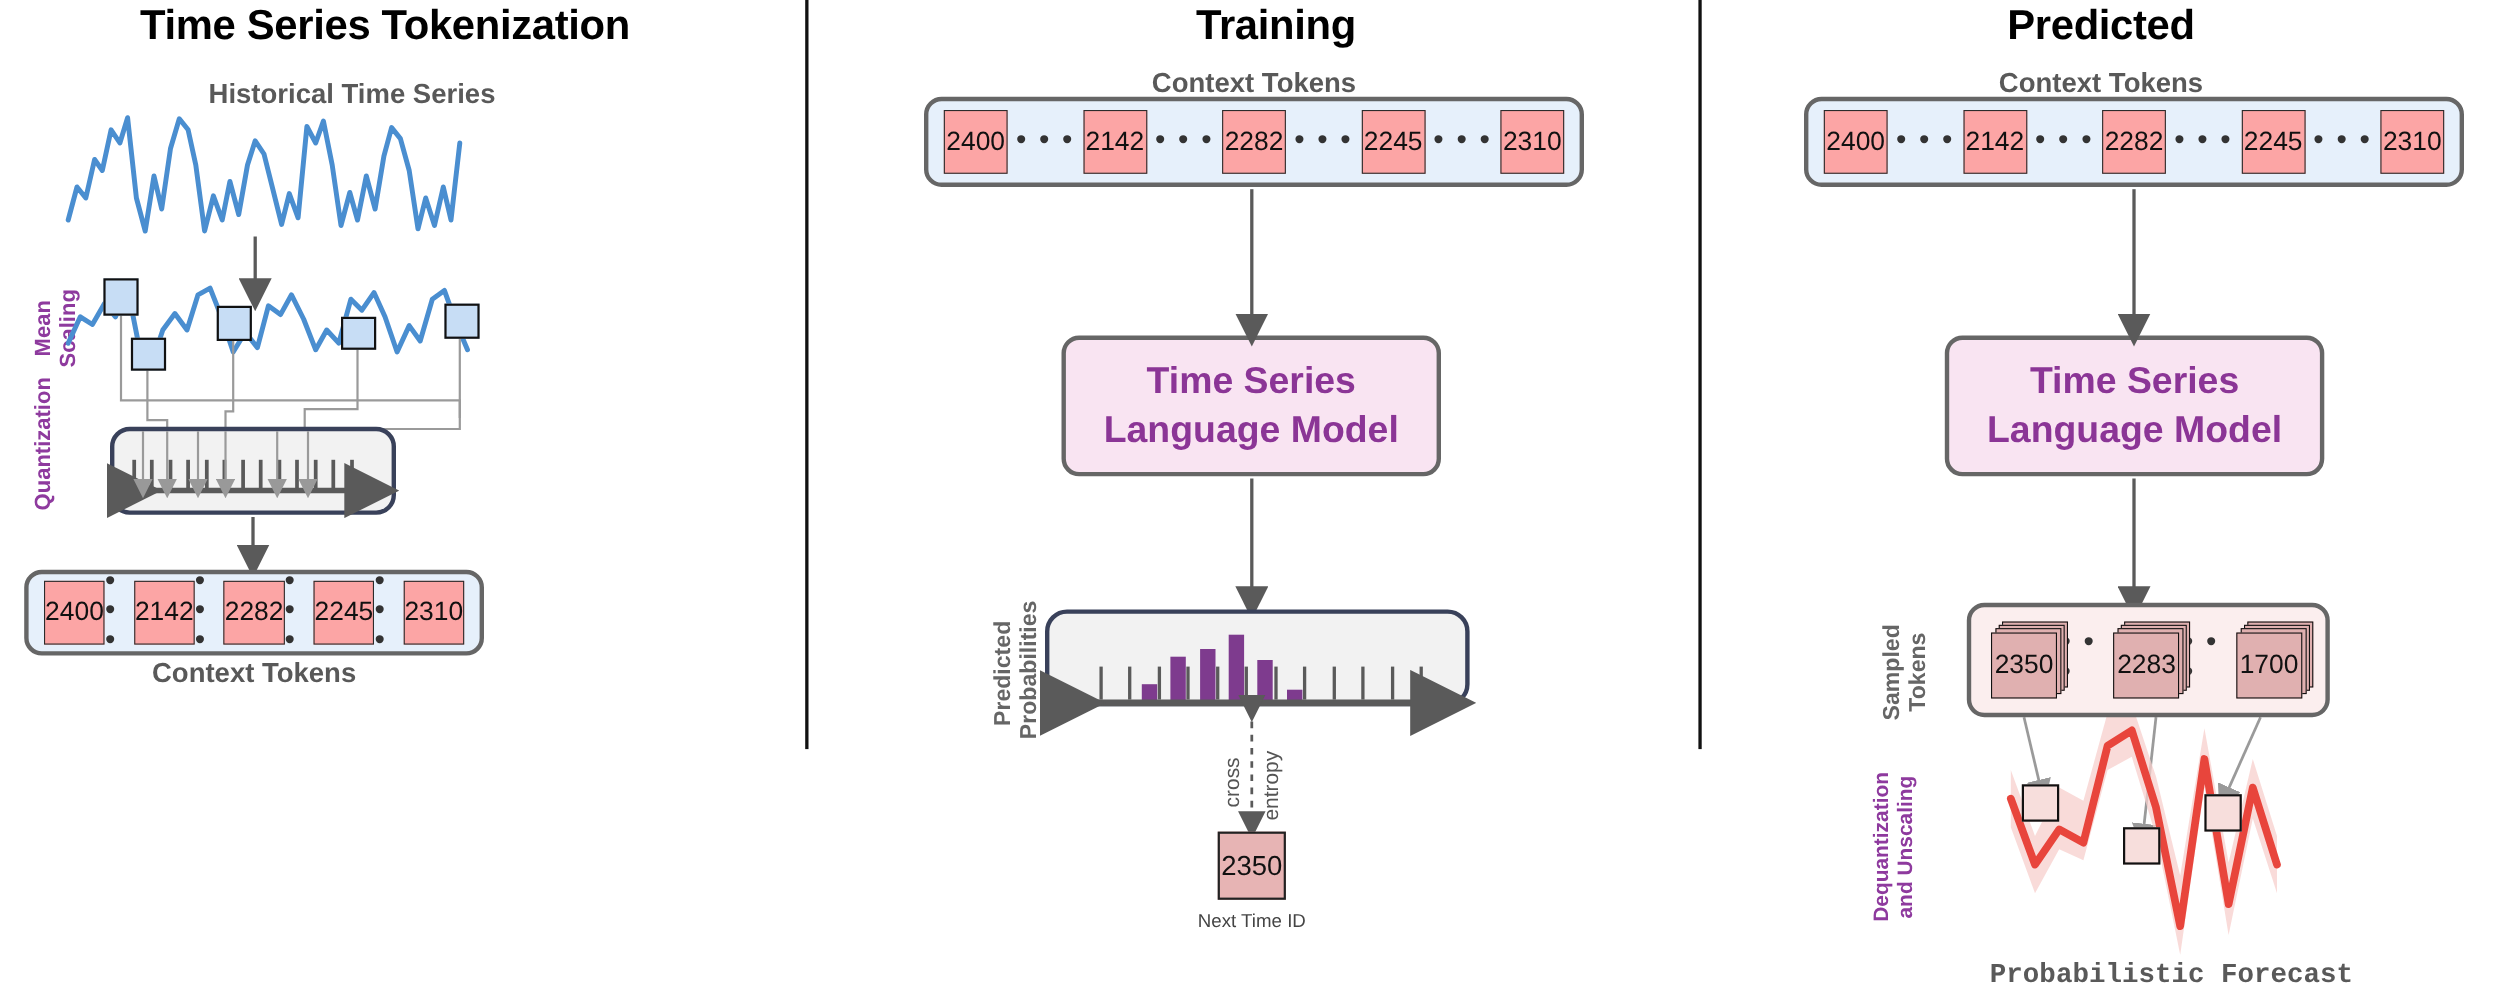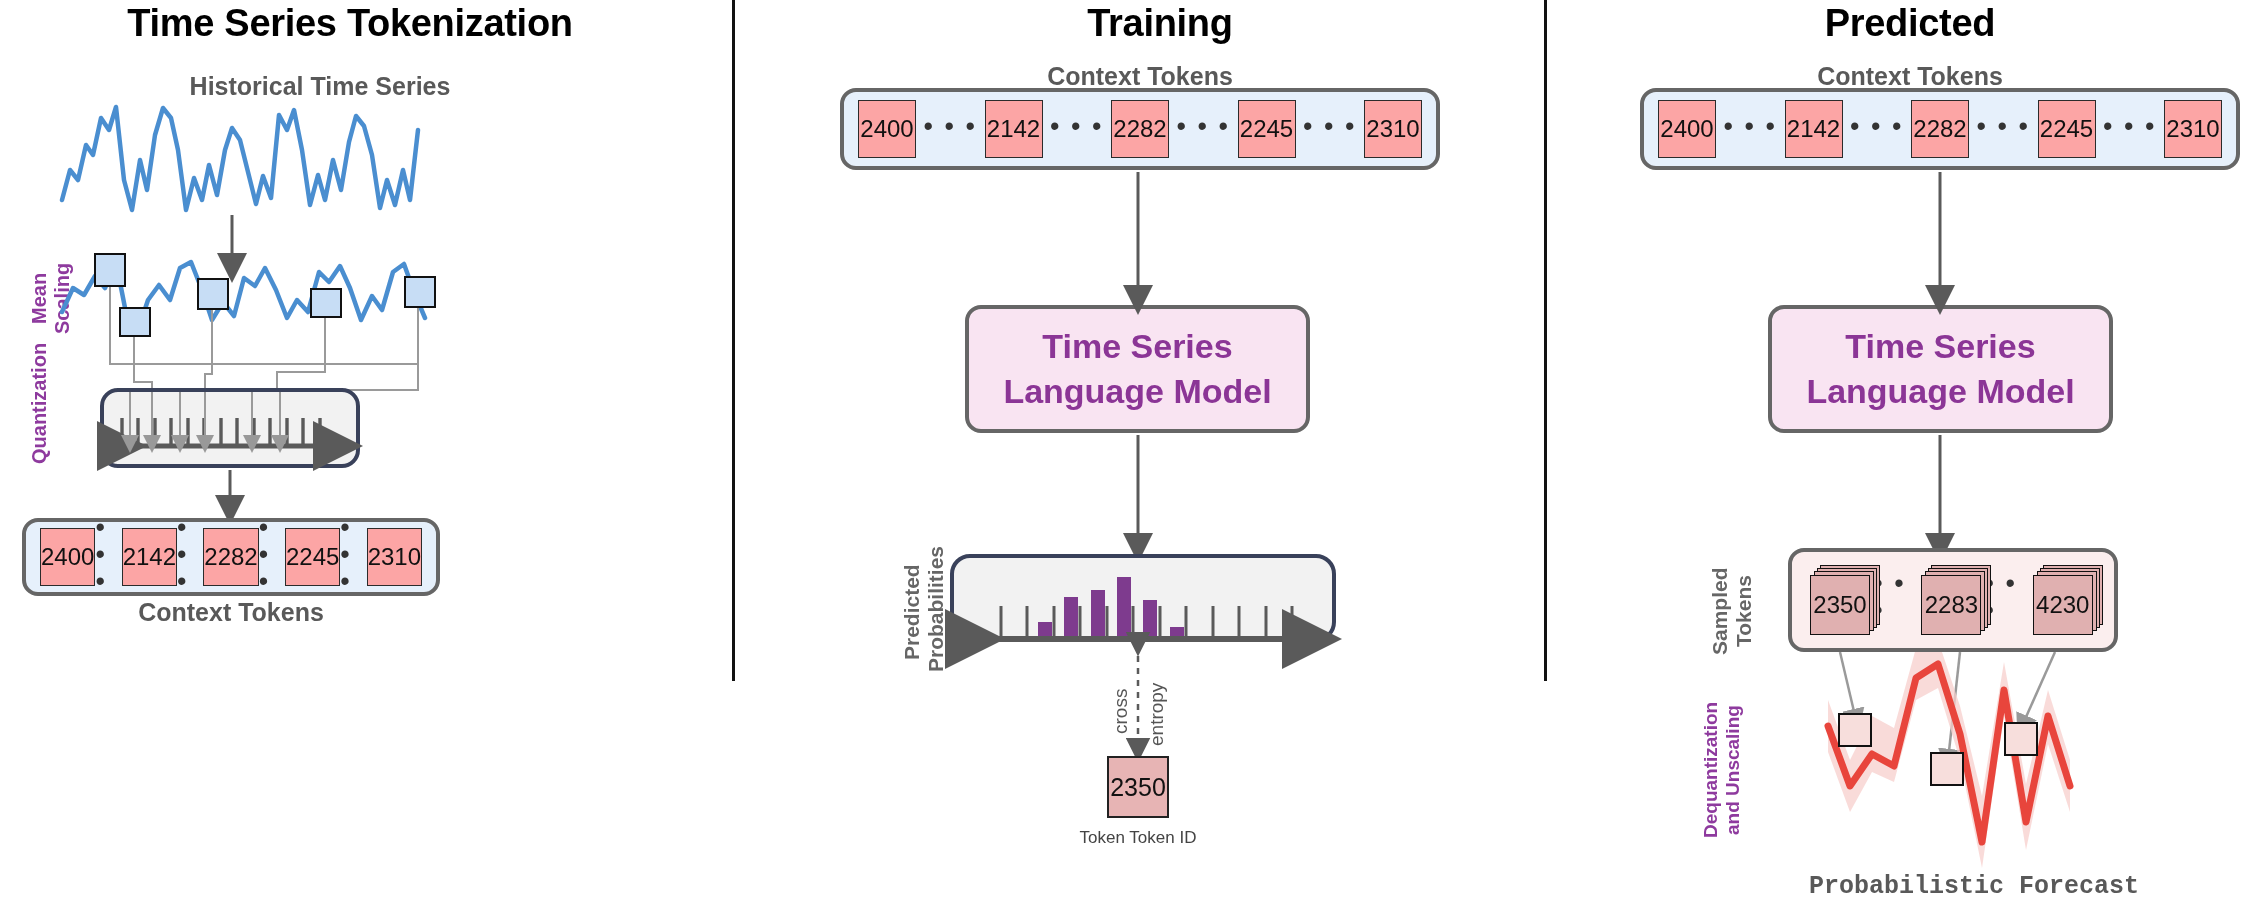--- a/index.html
+++ b/index.html
@@ -179,21 +179,21 @@
 
     <line x1="975" y1="639" x2="1312" y2="639" stroke="#5a5a5a" stroke-width="6" marker-start="url(#ahd)" marker-end="url(#ahd)"></line>
 
     <line x1="1138" y1="644" x2="1138" y2="750" stroke="#5a5a5a" stroke-width="2.5" stroke-dasharray="6,6" marker-start="url(#ahd)" marker-end="url(#ahd)"></line>
   </svg>
 
   <div class="ce-text" style="left:1110px;top:664px;height:70px;">cross</div>
   <div class="ce-text" style="left:1146px;top:664px;height:82px;">entropy</div>
 
   <div class="nexttok" style="left:1107px;top:756px;">2350</div>
-  <div class="caption" style="left:1028px;top:828px;width:220px;">Token Token ID</div>
+  <div class="caption" style="left:1028px;top:828px;width:220px;">Next Time ID</div>
 
   <div class="panel-title" style="left:1560px;top:2px;width:700px;">Predicted</div>
   <div class="sub-label" style="left:1560px;top:62px;width:700px;">Context Tokens</div>
 
   <div class="token-strip" style="left:1640px;top:88px;width:600px;height:82px;">
     <div class="tok">2400</div>
     <div class="dots">• • •</div>
     <div class="tok">2142</div>
     <div class="dots">• • •</div>
     <div class="tok">2282</div>
@@ -248,21 +248,21 @@
       <i></i>
         <i></i>
         <i></i>
       <i>2283</i>
     </div>
     <div class="dots">• • •</div>
     <div class="stack">
       <i></i>
         <i></i>
         <i></i>
-      <i>4230</i>
+      <i>1700</i>
     </div>
   </div>
 
   <div style="position:absolute;left:1838px;top:713px;width:34px;height:34px;background:#f7dedc;border:2.5px solid #111;box-sizing:border-box;"></div>
   <div style="position:absolute;left:1930px;top:752px;width:34px;height:34px;background:#f7dedc;border:2.5px solid #111;box-sizing:border-box;"></div>
   <div style="position:absolute;left:2004px;top:722px;width:34px;height:34px;background:#f7dedc;border:2.5px solid #111;box-sizing:border-box;"></div>
 
   <div class="sub-label" style="left:1624px;top:872px;width:700px;font-family:Liberation Mono, monospace;">Probabilistic Forecast</div>
 
 </div>

